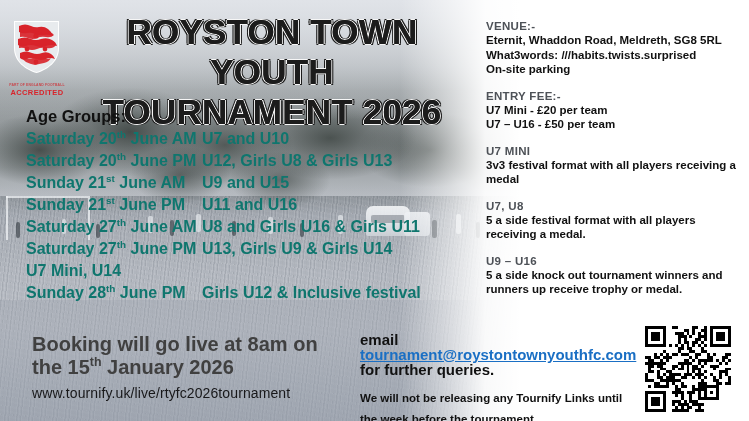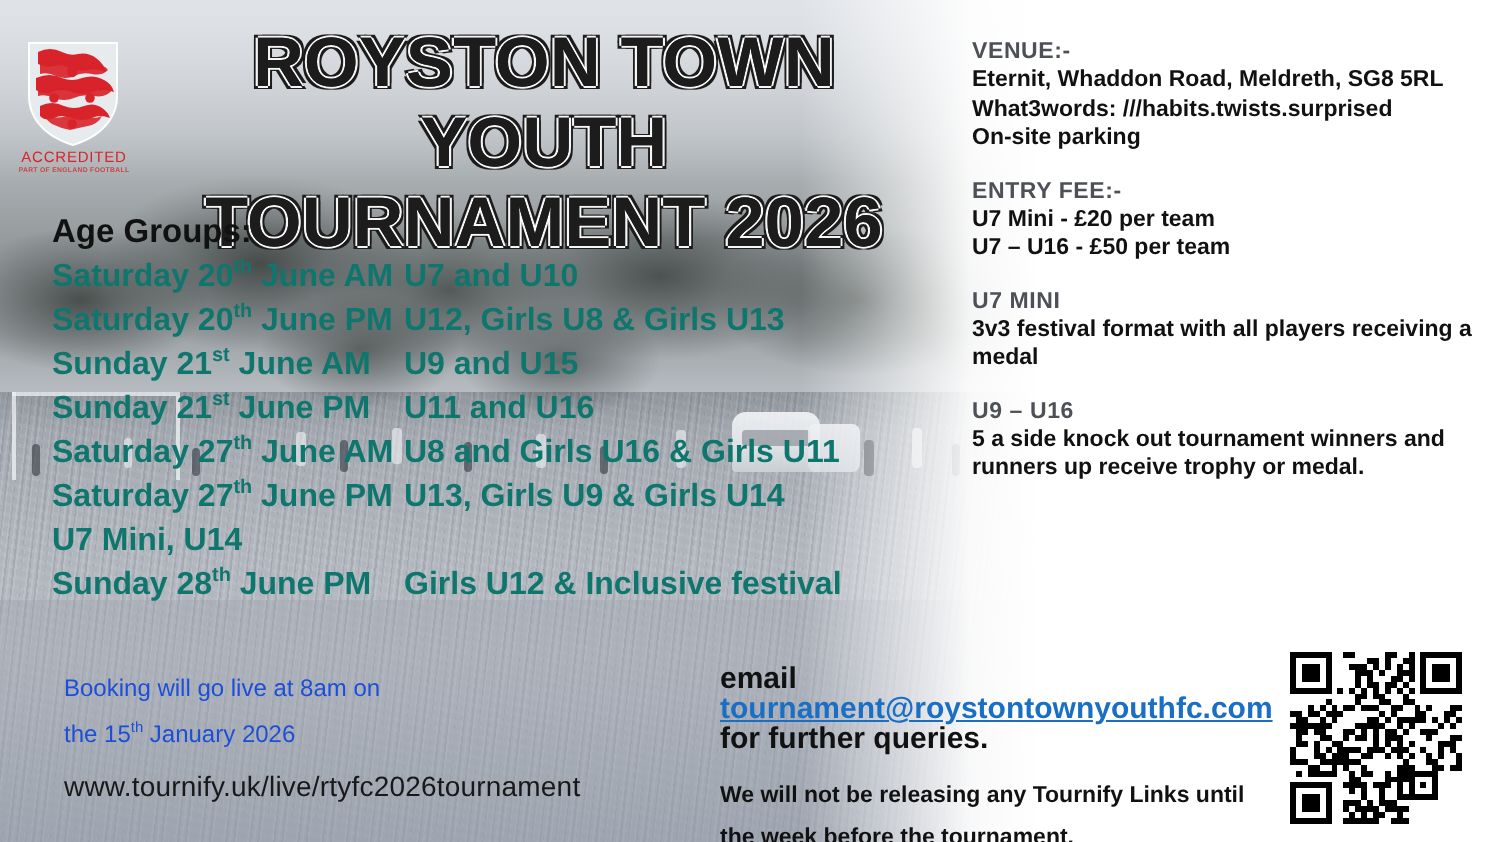--- a/index.html
+++ b/index.html
@@ -86,22 +86,22 @@
 
   
   .content{position:absolute;inset:0;}
 
   
   .crest{
     position:absolute;left:9px;top:20px;width:56px;height:74px;
   }
   .crest-shield{position:absolute;left:4px;top:0;width:47px;height:54px;}
   .crest-label{
-    position:absolute;left:0;top:54px;width:56px;text-align:center;
-    color:#d8232a;font-weight:normal;font-size:7.5px;letter-spacing:.4px;
+    position:absolute;left:0;top:68px;width:56px;text-align:center;
+    color:#d8232a;font-weight:bold;font-size:7.5px;letter-spacing:.4px;
     font-family:"Liberation Sans","DejaVu Sans",sans-serif;
   }
   .crest-sub{
     position:absolute;left:0;top:63px;width:56px;text-align:center;
     color:#c8474c;font-weight:bold;font-size:3.4px;letter-spacing:.15px;
   }
 
   
   .title{
     position:absolute;left:72px;top:12px;width:400px;
@@ -139,21 +139,21 @@
   }
   .age-date{display:inline-block;min-width:176px;}
   .age-groups{display:inline-block;}
   sup{font-size:.62em;vertical-align:super;line-height:0;}
 
   
   .booking{
     position:absolute;left:32px;top:333px;width:310px;
   }
   .booking-line{
-    font-size:12px;font-weight:normal;color:#1d4ed8;line-height:23px;
+    font-size:20px;font-weight:bold;color:#404040;line-height:23px;
   }
   .booking-url{
     margin-top:6px;font-size:14px;font-weight:normal;color:#18181a;
     letter-spacing:.1px;
   }
 
   
   .info{position:absolute;left:486px;top:20px;width:258px;color:#111;}
   .info-head{
     font-size:11.5px;font-weight:bold;color:#4d5157;letter-spacing:.3px;
@@ -299,20 +299,25 @@
         <div class="info-line">U7 Mini - £20 per team</div>
         <div class="info-line">U7 – U16 - £50 per team</div>
       </div>
 
       <div class="info-block">
         <div class="info-head">U7 MINI</div>
         <div class="info-line">3v3 festival format with all players receiving a</div>
         <div class="info-line">medal</div>
       </div>
 
+      <div class="info-block">
+        <div class="info-head">U7, U8</div>
+        <div class="info-line">5 a side festival format with all players</div>
+        <div class="info-line">receiving a medal.</div>
+      </div>
 
       <div class="info-block">
         <div class="info-head">U9 – U16</div>
         <div class="info-line">5 a side knock out tournament winners and</div>
         <div class="info-line">runners up receive trophy or medal.</div>
       </div>
 
     </div>
 
     <div class="contact">

